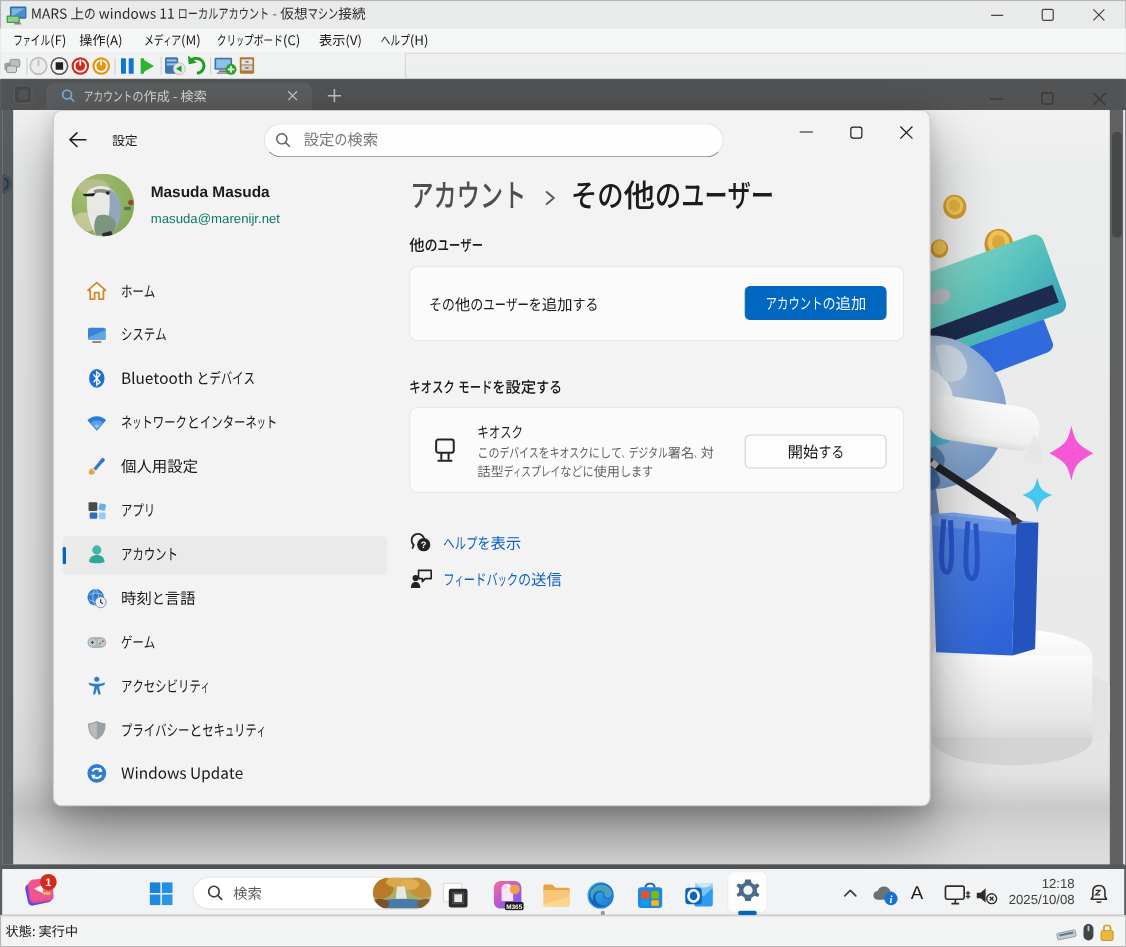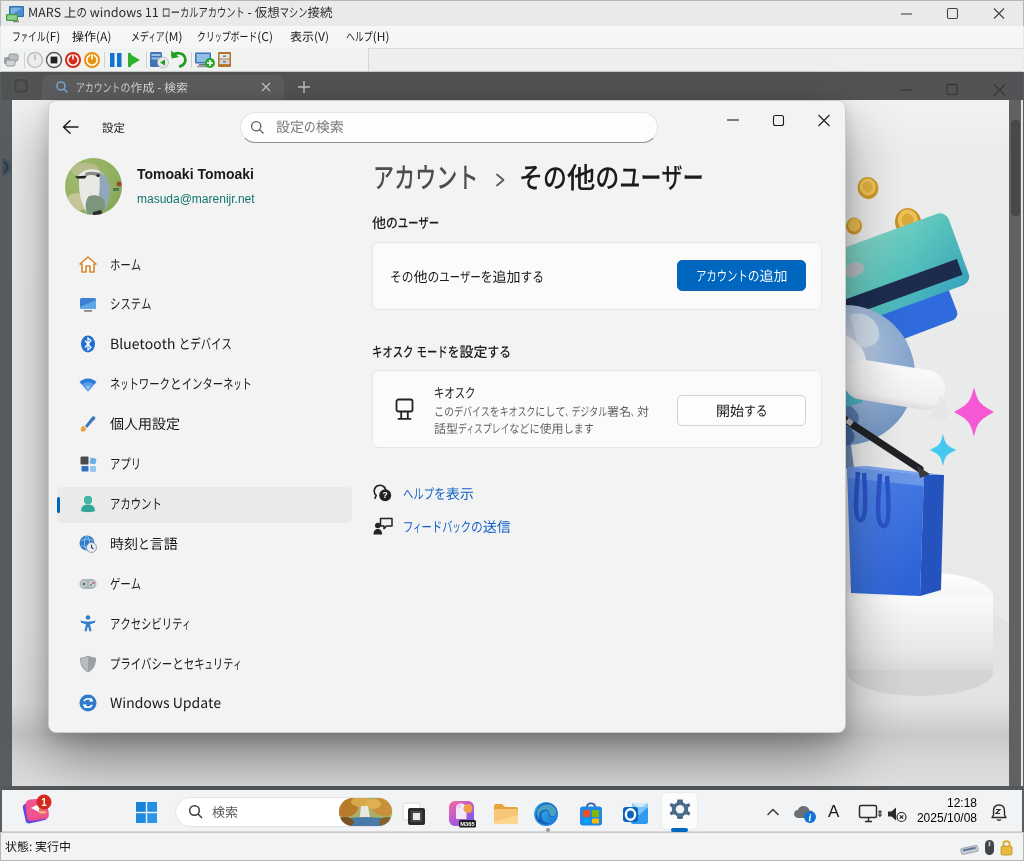--- a/index.html
+++ b/index.html
@@ -263,21 +263,21 @@
 <path d="M34 14 C 41 16 45 24 45 33 C 45 43 41 51 35 56 L28 56 C 34 46 36 30 34 14 Z" fill="#93a7bc"></path>
 <path d="M24 38 C 30 36 38 38 40 44 C 41 50 38 54 34 56 L22 56 C 20 50 20 42 24 38 Z" fill="#7b957f"></path>
 <path d="M10 18.5 L22 17.5 L20 20.5 L12 20.5 Z" fill="#1d1d1d"></path>
 <path d="M20 15 C 25 13 32 13.5 36 16 L34 19 C 29 16.5 24 16.5 21 18 Z" fill="#8a8a82"></path>
 <circle cx="33" cy="17.5" r="1.6" fill="#222"></circle>
 <path d="M28 54 L36 52 L38 57 L28 57 Z" fill="#2b2b2b"></path>
 <circle cx="54" cy="26" r="2.5" fill="#9a4a2a"></circle>
 <rect x="48" y="30" width="6" height="3" fill="#4a7a52"></rect>
 </g>
     </svg>
-<div class="abs" style="left:137px;top:166px;font:bold 14px 'Liberation Sans',sans-serif;color:#1a1a1a">Tomoaki Tomoaki</div>
+<div class="abs" style="left:137px;top:166px;font:bold 14px 'Liberation Sans',sans-serif;color:#1a1a1a">Masuda Masuda</div>
 <div class="abs" style="left:137px;top:192px;font:12px 'Liberation Sans',sans-serif;color:#0f766e">masuda@marenijr.net</div>
 <div class="abs" style="left:57px;top:487px;width:295px;height:36px;background:#eaeaea;border-radius:5px"></div>
 <div class="abs" style="left:57px;top:497px;width:3px;height:16px;background:#0067c0;border-radius:2px"></div>
 <svg style="position:absolute;left:110px;top:254px" width="34" height="21" viewBox="0 0 34 21">
       <path transform="translate(0,16)" d="M3.5 -5.3 2.8 -5.8C2.4 -4.7 1.5 -3 0.8 -2.1L1.6 -1.5C2.1 -2.3 3.1 -4.1 3.5 -5.3ZM7.9 -5.8 7.2 -5.3C7.7 -4.4 8.5 -2.7 8.9 -1.6L9.7 -2.1C9.3 -3.1 8.4 -4.9 7.9 -5.8ZM1.2 -8.6V-7.4C1.4 -7.5 1.7 -7.5 2.1 -7.5H4.9V-7.4C4.9 -6.7 4.9 -1.9 4.9 -1.2C4.9 -0.8 4.8 -0.6 4.5 -0.6C4.2 -0.6 3.8 -0.7 3.3 -0.8L3.4 0.3C3.8 0.4 4.4 0.4 4.9 0.4C5.5 0.4 5.8 0 5.8 -0.7C5.8 -1.7 5.8 -6.2 5.8 -7.4V-7.5H8.5C8.8 -7.5 9.1 -7.5 9.3 -7.4V-8.6C9.1 -8.6 8.7 -8.5 8.5 -8.5H5.8V-10C5.8 -10.3 5.8 -10.8 5.8 -11H4.8C4.9 -10.8 4.9 -10.3 4.9 -10V-8.5H2C1.7 -8.5 1.5 -8.6 1.2 -8.6Z M11.4 -6.1V-4.7C11.7 -4.7 12.3 -4.8 12.9 -4.8C13.6 -4.8 17.8 -4.8 18.5 -4.8C19 -4.8 19.4 -4.7 19.7 -4.7V-6.1C19.4 -6 19.1 -6 18.5 -6C17.8 -6 13.6 -6 12.9 -6C12.3 -6 11.7 -6 11.4 -6.1Z M22.5 -1.6C22.1 -1.5 21.8 -1.5 21.5 -1.5L21.6 -0.2C21.9 -0.3 22.2 -0.4 22.5 -0.4C23.9 -0.6 27.4 -1.1 29 -1.4C29.2 -0.7 29.4 -0 29.5 0.5L30.4 -0.1C30 -1.5 28.8 -4.3 28.1 -5.8L27.3 -5.3C27.7 -4.6 28.2 -3.5 28.6 -2.4C27.4 -2.2 25.5 -1.9 23.9 -1.7C24.4 -3.5 25.5 -7.8 25.8 -9.1C25.9 -9.7 26 -10.1 26.1 -10.4L25.1 -10.7C25.1 -10.4 25 -10 24.9 -9.4C24.6 -8 23.5 -3.5 23 -1.6Z" fill="#1b1b1b"></path>
     </svg>
 <svg style="position:absolute;left:110px;top:293px" width="44" height="21" viewBox="0 0 44 21">
       <path transform="translate(0,16)" d="M3.1 -10.8 2.7 -9.8C3.3 -9.3 4.4 -8.3 4.9 -7.8L5.4 -8.8C4.9 -9.2 3.7 -10.3 3.1 -10.8ZM1.6 -0.7 2 0.4C3 0.1 4.4 -0.5 5.5 -1.3C7.1 -2.7 8.6 -4.5 9.5 -6.4L9 -7.5C8.1 -5.5 6.8 -3.7 5 -2.4C4 -1.6 2.7 -1 1.6 -0.7ZM1.6 -7.6 1.1 -6.7C1.7 -6.2 2.8 -5.2 3.4 -4.7L3.8 -5.7C3.4 -6.2 2.2 -7.2 1.6 -7.6Z M18.6 -9.4 18.1 -9.9C18 -9.8 17.7 -9.8 17.3 -9.8C17 -9.8 13.8 -9.8 13.3 -9.8C13 -9.8 12.4 -9.9 12.3 -9.9V-8.6C12.4 -8.6 13 -8.7 13.3 -8.7C13.7 -8.7 17 -8.7 17.4 -8.7C17.1 -7.5 16.4 -5.9 15.7 -4.8C14.6 -3.2 13.1 -1.5 11.4 -0.6L12.1 0.3C13.6 -0.6 15 -2.2 16.1 -3.8C17.2 -2.5 18.3 -0.9 18.9 0.4L19.7 -0.5C19 -1.6 17.7 -3.4 16.6 -4.6C17.4 -5.9 18 -7.5 18.4 -8.8C18.5 -8.9 18.6 -9.3 18.6 -9.4Z M22.9 -10.4V-9.2C23.2 -9.2 23.5 -9.2 23.9 -9.2C24.5 -9.2 27.5 -9.2 28.1 -9.2C28.4 -9.2 28.7 -9.2 29 -9.2V-10.4C28.7 -10.3 28.4 -10.3 28.1 -10.3C27.5 -10.3 24.5 -10.3 23.9 -10.3C23.5 -10.3 23.2 -10.3 22.9 -10.4ZM21.7 -6.8V-5.7C22 -5.7 22.3 -5.7 22.6 -5.7H25.7C25.7 -4.4 25.6 -3.2 25.1 -2.2C24.7 -1.4 24 -0.5 23.2 -0.1L23.9 0.7C24.8 0.1 25.6 -1 26 -1.9C26.4 -2.9 26.5 -4.2 26.6 -5.7H29.4C29.6 -5.7 30 -5.7 30.2 -5.7V-6.8C30 -6.8 29.6 -6.8 29.4 -6.8C28.8 -6.8 23.2 -6.8 22.6 -6.8C22.3 -6.8 22 -6.8 21.7 -6.8Z M32.8 -1.6C32.5 -1.5 32.2 -1.5 31.8 -1.5L32 -0.2C32.3 -0.3 32.6 -0.4 32.9 -0.4C34.3 -0.6 37.7 -1.1 39.3 -1.4C39.6 -0.7 39.8 -0 39.9 0.5L40.8 -0.1C40.3 -1.5 39.2 -4.3 38.5 -5.8L37.7 -5.3C38.1 -4.6 38.5 -3.5 38.9 -2.4C37.8 -2.2 35.8 -1.9 34.3 -1.7C34.8 -3.5 35.8 -7.8 36.1 -9.1C36.3 -9.7 36.4 -10.1 36.5 -10.4L35.5 -10.7C35.4 -10.4 35.4 -10 35.3 -9.4C35 -8 33.9 -3.5 33.3 -1.6Z" fill="#1b1b1b"></path>
     </svg>
 <svg style="position:absolute;left:110px;top:333px" width="124" height="21" viewBox="0 0 124 21">
@@ -549,21 +549,21 @@
 <rect x="1.5" y="1.5" width="17" height="12" rx="1.5" fill="none" stroke="#2b2b2b" stroke-width="1.5"></rect>
 <line x1="7" y1="17.5" x2="14" y2="17.5" stroke="#2b2b2b" stroke-width="1.5"></line>
       <line x1="10.5" y1="14" x2="10.5" y2="17" stroke="#2b2b2b" stroke-width="1.5"></line>
 <path d="M20 8 L24 8 M22 6 L22 13 M20 11 L24 11" stroke="#2b2b2b" stroke-width="1.2"></path>
 </svg>
 <svg class="abs" style="left:886px;top:805px" width="22" height="18" viewBox="0 0 22 18">
 <path d="M2 6.5 L5.5 6.5 L10 2.5 L10 15.5 L5.5 11.5 L2 11.5 Z" fill="#2b2b2b"></path>
 <circle cx="15.5" cy="12" r="4.5" fill="#f1f3f4" stroke="#2b2b2b" stroke-width="1.2"></circle>
 <path d="M13.8 10.3 L17.2 13.7 M17.2 10.3 L13.8 13.7" stroke="#2b2b2b" stroke-width="1.2"></path>
 </svg>
-<div class="abs" style="left:915px;top:796px;width:62px;text-align:right;font:12px 'Liberation Sans';color:#000000;line-height:15px">12:18<br>2025/10/08</div>
+<div class="abs" style="left:915px;top:796px;width:62px;text-align:right;font:12px 'Liberation Sans';color:#404040;line-height:15px">12:18<br>2025/10/08</div>
 <svg class="abs" style="left:988px;top:803px" width="22" height="20" viewBox="0 0 22 20">
 <path d="M11 2 C 14.5 2 16.5 4.5 16.5 8 L16.5 12 L18 14.5 L4 14.5 L5.5 12 L5.5 8 C 5.5 4.5 7.5 2 11 2 Z" fill="none" stroke="#2b2b2b" stroke-width="1.4" stroke-linejoin="round"></path>
 <path d="M9 16.5 C 9.5 17.5 12.5 17.5 13 16.5" stroke="#2b2b2b" stroke-width="1.3" fill="none"></path>
 <path d="M8 6.5 L12 6.5 L8 10.5 L12 10.5" stroke="#2b2b2b" stroke-width="1.2" fill="none"></path>
 </svg>
 <div class="abs" style="left:0;top:832px;width:1024px;height:29px;background:#f2f3f3;border:1px solid #b6b6b6;border-top:1px solid #c8c8c8"></div>
 <svg style="position:absolute;left:5px;top:837px" width="69" height="19" viewBox="0 0 69 19">
       <path transform="translate(0,14)" d="M8.9 -9.3C9.4 -8.6 10 -7.7 10.3 -7.2L11 -7.6C10.8 -8.2 10.1 -9 9.6 -9.7ZM0.6 -8.1C1.2 -7.4 1.8 -6.4 2.1 -5.8L2.8 -6.3C2.5 -6.9 1.9 -7.8 1.3 -8.5ZM7.1 -10.1V-7.3L7.1 -6.5H4.3V-5.7H7C6.8 -3.7 6.1 -1.4 3.9 0.4C4.2 0.5 4.5 0.8 4.7 0.9C6.5 -0.6 7.3 -2.4 7.7 -4.1C8.3 -1.9 9.4 -0.1 11 0.9C11.2 0.7 11.5 0.4 11.7 0.2C9.8 -0.8 8.7 -3 8.1 -5.7H11.4V-6.5H7.9L8 -7.3V-10.1ZM0.4 -2.3 0.9 -1.6C1.5 -2.1 2.3 -2.8 3 -3.5V0.9H3.9V-10.1H3V-4.6C2 -3.7 1 -2.8 0.4 -2.3Z M15.7 -1.7V-0.2C15.7 0.6 16 0.8 17.2 0.8C17.5 0.8 19.3 0.8 19.6 0.8C20.6 0.8 20.8 0.6 20.9 -0.7C20.7 -0.8 20.4 -0.9 20.2 -1C20.1 -0 20 0.1 19.5 0.1C19.1 0.1 17.6 0.1 17.3 0.1C16.6 0.1 16.5 0 16.5 -0.3V-1.7ZM20.7 -1.5C21.5 -0.9 22.4 0 22.8 0.7L23.5 0.3C23.1 -0.4 22.2 -1.3 21.4 -1.9ZM14.2 -1.8C13.9 -1 13.3 -0.2 12.5 0.3L13.2 0.8C14.1 0.3 14.6 -0.6 14.9 -1.5ZM13.3 -7V-2.3H14.1V-3.8H16.8V-3.1C16.8 -3 16.7 -3 16.6 -3C16.4 -3 16 -3 15.5 -3C15.6 -2.8 15.7 -2.5 15.8 -2.3C16.4 -2.3 16.9 -2.3 17.1 -2.4L16.7 -2C17.4 -1.7 18.2 -1.2 18.6 -0.7L19.2 -1.3C18.8 -1.7 18 -2.2 17.3 -2.5C17.5 -2.6 17.6 -2.8 17.6 -3.1V-7ZM16.8 -6.3V-5.7H14.1V-6.3ZM14.1 -5.1H16.8V-4.4H14.1ZM22 -9.7C21.4 -9.3 20.4 -9 19.4 -8.7V-10H18.6V-7.5C18.6 -6.6 18.8 -6.4 20 -6.4C20.2 -6.4 21.8 -6.4 22 -6.4C22.9 -6.4 23.2 -6.7 23.3 -7.8C23 -7.9 22.7 -8 22.5 -8.1C22.5 -7.2 22.4 -7.1 22 -7.1C21.6 -7.1 20.3 -7.1 20 -7.1C19.5 -7.1 19.4 -7.2 19.4 -7.5V-8.1C20.5 -8.3 21.8 -8.7 22.7 -9.1ZM22.1 -5.7C21.5 -5.4 20.4 -5 19.4 -4.7V-6.1H18.6V-3.4C18.6 -2.5 18.8 -2.2 20 -2.2C20.2 -2.2 21.8 -2.2 22.1 -2.2C23 -2.2 23.2 -2.6 23.3 -3.8C23.1 -3.8 22.8 -3.9 22.6 -4.1C22.5 -3.1 22.5 -3 22 -3C21.7 -3 20.3 -3 20.1 -3C19.5 -3 19.4 -3.1 19.4 -3.4V-4.1C20.6 -4.3 21.9 -4.7 22.8 -5.1ZM12.6 -8.3 12.7 -7.6 17.2 -7.8C17.4 -7.6 17.5 -7.4 17.6 -7.2L18.3 -7.6C18 -8.2 17.3 -9 16.6 -9.5L16 -9.2C16.2 -9 16.5 -8.7 16.7 -8.4L14.4 -8.4C14.8 -8.8 15.1 -9.4 15.4 -9.9L14.6 -10.1C14.3 -9.6 13.9 -8.9 13.6 -8.4Z M25.7 -4.7C26.1 -4.7 26.5 -5 26.5 -5.5C26.5 -6 26.1 -6.4 25.7 -6.4C25.2 -6.4 24.9 -6 24.9 -5.5C24.9 -5 25.2 -4.7 25.7 -4.7ZM25.7 0.2C26.1 0.2 26.5 -0.2 26.5 -0.7C26.5 -1.2 26.1 -1.5 25.7 -1.5C25.2 -1.5 24.9 -1.2 24.9 -0.7C24.9 -0.2 25.2 0.2 25.7 0.2Z M35.5 -7.7V-6.7H32V-5.9H35.5V-4.9H32.2V-4.1H35.5C35.5 -3.7 35.4 -3.3 35.3 -3H30.8V-2.2H34.9C34.2 -1.3 33 -0.4 30.6 0.2C30.8 0.4 31.1 0.8 31.2 1C34 0.1 35.3 -1 35.9 -2.2H36C36.9 -0.4 38.6 0.6 40.9 1C41.1 0.7 41.3 0.4 41.5 0.2C39.4 -0.1 37.8 -0.9 37 -2.2H41.3V-3H36.2C36.3 -3.3 36.4 -3.7 36.4 -4.1H40V-4.9H36.4V-5.9H40.2V-6.6H41.1V-8.9H36.5V-10.1H35.6V-8.9H30.9V-6.6H31.8V-8.1H40.2V-6.7H36.4V-7.7Z M47.2 -9.4V-8.5H53.1V-9.4ZM45.2 -10.1C44.6 -9.2 43.5 -8.1 42.4 -7.5C42.6 -7.3 42.9 -6.9 43 -6.7C44.1 -7.5 45.3 -8.7 46.1 -9.7ZM46.7 -6V-5.2H50.8V-0.2C50.8 -0 50.7 0 50.4 0.1C50.2 0.1 49.4 0.1 48.6 0C48.7 0.3 48.8 0.7 48.9 0.9C50 0.9 50.7 0.9 51.1 0.8C51.5 0.6 51.7 0.4 51.7 -0.2V-5.2H53.5V-6ZM45.7 -7.5C44.9 -6.1 43.6 -4.8 42.3 -3.9C42.5 -3.7 42.8 -3.3 43 -3.1C43.4 -3.5 43.9 -3.9 44.3 -4.4V1H45.2V-5.4C45.7 -6 46.2 -6.6 46.6 -7.2Z M59.5 -10.1V-7.9H55.2V-2.2H56.1V-3H59.5V0.9H60.5V-3H63.9V-2.3H64.8V-7.9H60.5V-10.1ZM56.1 -3.9V-7.1H59.5V-3.9ZM63.9 -3.9H60.5V-7.1H63.9Z" fill="#1b1b1b"></path>
     </svg>
 <svg class="abs" style="left:957px;top:838px" width="60" height="20" viewBox="0 0 60 20">

